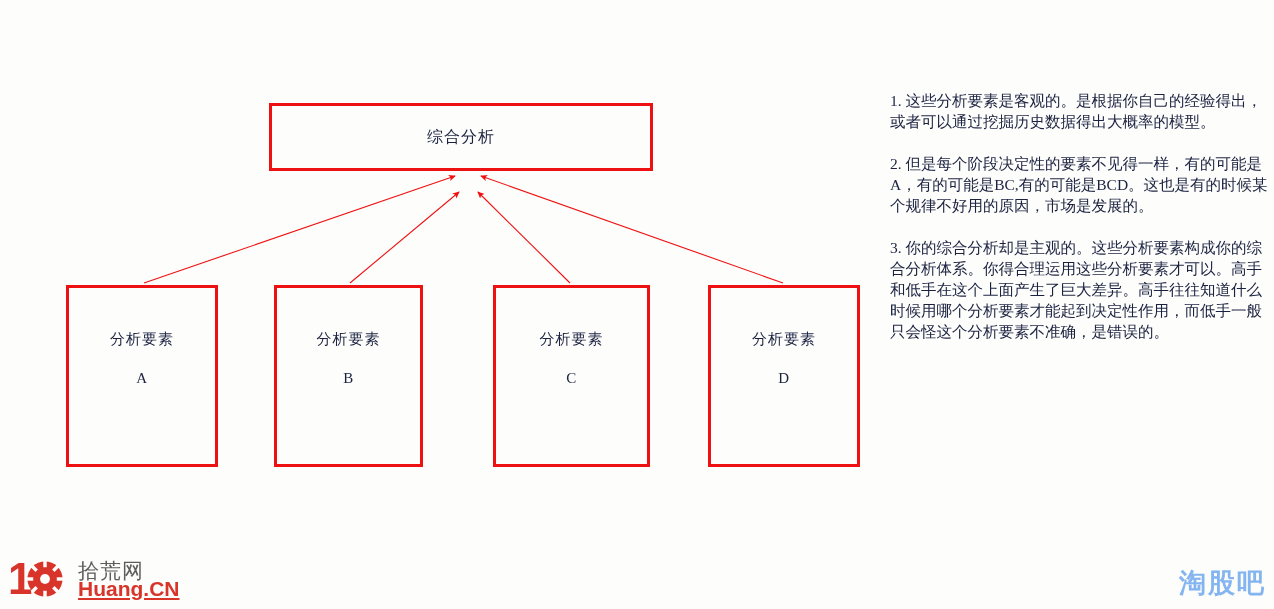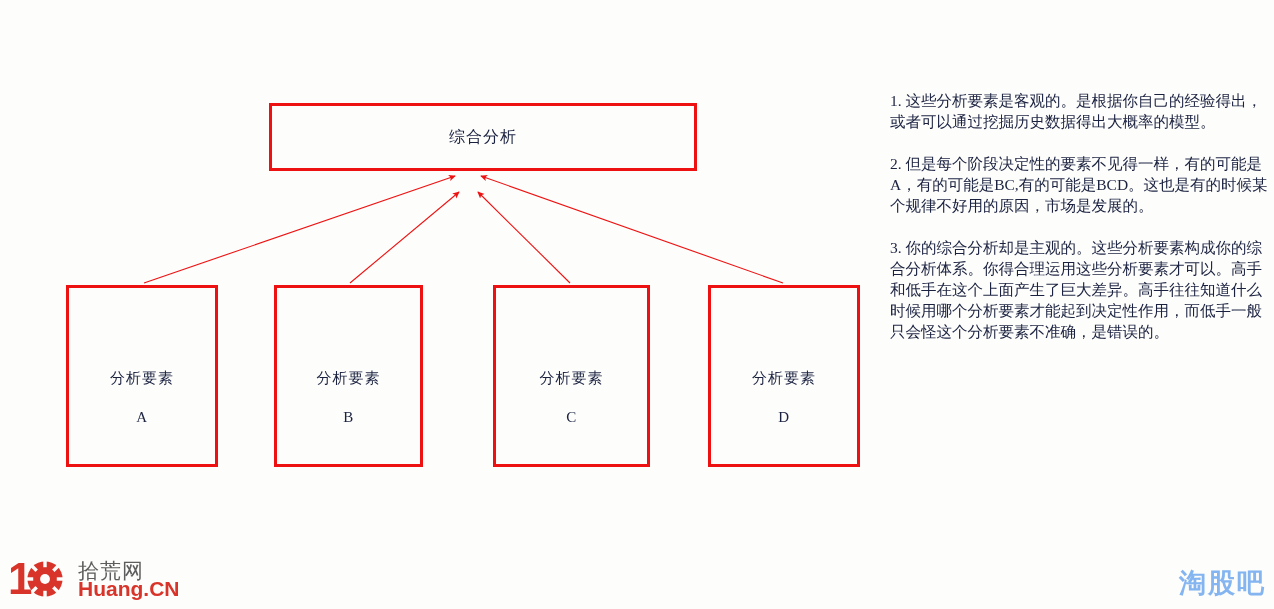--- a/index.html
+++ b/index.html
@@ -30,26 +30,25 @@
   .node {
     position: absolute;
     box-sizing: border-box;
     border: 3px solid #ee1111;
     background: transparent;
     display: flex;
     flex-direction: column;
     align-items: center;
     color: #1b2240;
     font-family: "Liberation Serif", "DejaVu Serif", serif;
-    justify-content: center;
   }
   #node-root {
     left: 269px;
     top: 103px;
-    width: 428px;
+    width: 384px;
     height: 68px;
     justify-content: center;
   }
   #node-root .node-title {
     font-size: 16px;
     letter-spacing: 1px;
   }
   .leaf {
     width: 152px;
     height: 182px;
@@ -140,20 +139,21 @@
     display: block;
   }
   #wm-en-name {
     font-family: "Liberation Sans", sans-serif;
     font-size: 21px;
     font-weight: bold;
     color: #d8342a;
     letter-spacing: 0px;
     display: block;
     margin-top: -3px;
+    text-decoration: underline;
   }
   #wm-taoguba {
     position: absolute;
     right: 8px;
     bottom: 8px;
     font-family: "Liberation Sans", sans-serif;
     font-size: 27px;
     font-weight: bold;
     color: #84b5f0;
     letter-spacing: 2px;

